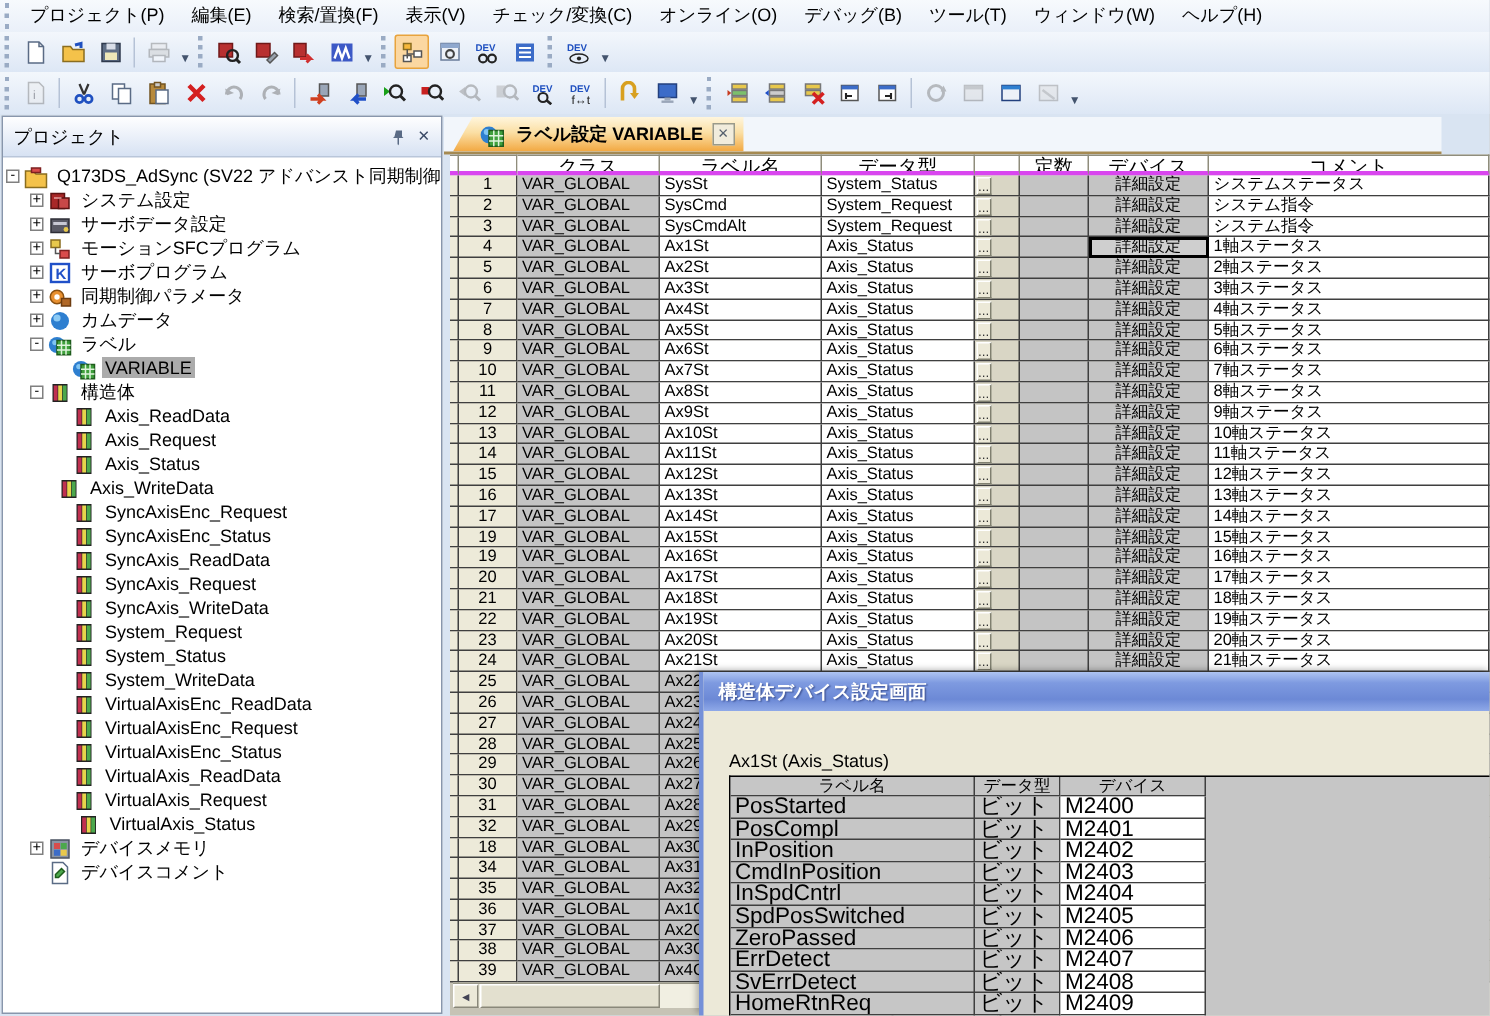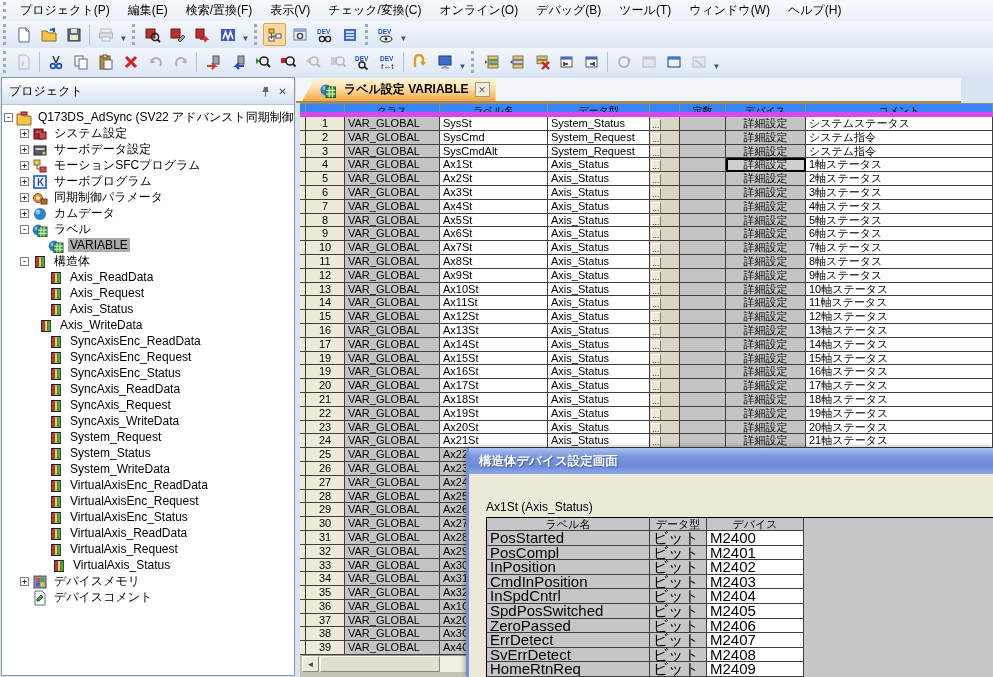--- a/index.html
+++ b/index.html
@@ -42,22 +42,22 @@
     background:#F2F6FB; border-bottom:2px solid #A58A52; }
   #tab-active { position:absolute; left:6px; bottom:0; height:23px; display:flex; align-items:center;
     padding:0 6px 0 18px; background:linear-gradient(180deg,#FFF6DD 0%,#FBDFA4 45%,#F2A841 100%);
     clip-path:polygon(13px 0,100% 0,100% 100%,0 100%); filter:drop-shadow(0 0 1px #A87B28); }
   #tab-label { font-weight:bold; font-size:12px; margin:0 6px 0 4px; }
   #tab-close { width:15px; height:15px; background:#F1ECDC; border:1px solid #9A9A8A;
     font-size:9px; color:#55606E; display:flex; align-items:center; justify-content:center; }
   
   #grid { position:absolute; left:300px; top:103px; width:693px; height:574px; background:#C6C3B5; }
   .ghead { display:flex; height:14px; }
-  .ghead .hcell { background:#3b82f6; border-right:1px solid #8F8D7C; border-bottom:5px solid #d946ef;
-    border-top:1px solid #8F8D7C; font-size:10px; text-align:center; line-height:13px; overflow:hidden; flex:none; }
+  .ghead .hcell { background:#ffffff; border-right:1px solid #8F8D7C; border-bottom:3px solid #d946ef;
+    border-top:1px solid #8F8D7C; font-size:13px; text-align:center; line-height:13px; overflow:hidden; flex:none; }
   .grow { display:flex; height:13.8px; }
   .gcell { border-right:1px solid #3F3F3F; border-bottom:1px solid #3F3F3F; font-size:11px;
     line-height:12.5px; padding:0 3px; overflow:hidden; white-space:nowrap; flex:none; background:#fff; }
   .c-ind   { width:6px;  background:#EDEAD9; padding:0; }
   .c-num   { width:39px; background:#EDEAD9; text-align:center; padding:0; }
   .c-cls   { width:95px; background:#C4C4C4; }
   .c-label { width:108px; }
   .c-label.gray { background:#C4C4C4; }
   .c-type  { width:102px; }
   .c-btn   { width:30px; background:#D9D6C5; padding:1px; }
@@ -638,32 +638,20 @@
       <div class="trow" style="padding-left: 34px;">
         <span class="texp blank"></span>
         <span class="ticon">
           <svg width="16" height="16" viewBox="0 0 16 16">
             <rect x="3" y="2" width="10" height="12" fill="#222"></rect>
             <rect x="3.8" y="3" width="2.6" height="10" fill="#C03050"></rect>
             <rect x="6.8" y="3" width="2.6" height="10" fill="#E8D44C"></rect>
             <rect x="9.8" y="3" width="2.6" height="10" fill="#4CA84C"></rect>
           </svg>
         </span>
-        <span class="tlabel">SyncAxisEnc_ReadData</span>
-      </div>
-      <div class="trow" style="padding-left: 34px;">
-        <span class="texp blank"></span>
-        <span class="ticon">
-          <svg width="16" height="16" viewBox="0 0 16 16">
-            <rect x="3" y="2" width="10" height="12" fill="#222"></rect>
-            <rect x="3.8" y="3" width="2.6" height="10" fill="#C03050"></rect>
-            <rect x="6.8" y="3" width="2.6" height="10" fill="#E8D44C"></rect>
-            <rect x="9.8" y="3" width="2.6" height="10" fill="#4CA84C"></rect>
-          </svg>
-        </span>
         <span class="tlabel">SyncAxisEnc_Request</span>
       </div>
       <div class="trow" style="padding-left: 34px;">
         <span class="texp blank"></span>
         <span class="ticon">
           <svg width="16" height="16" viewBox="0 0 16 16">
             <rect x="3" y="2" width="10" height="12" fill="#222"></rect>
             <rect x="3.8" y="3" width="2.6" height="10" fill="#C03050"></rect>
             <rect x="6.8" y="3" width="2.6" height="10" fill="#E8D44C"></rect>
             <rect x="9.8" y="3" width="2.6" height="10" fill="#4CA84C"></rect>
@@ -1215,21 +1203,21 @@
       <span class="gcell c-cls">VAR_GLOBAL</span>
       <span class="gcell c-label gray">Ax29</span>
       <span class="gcell c-type"></span>
       <span class="gcell c-btn"></span>
       <span class="gcell c-const"></span>
       <span class="gcell c-dev"></span>
       <span class="gcell c-com"></span>
     </div>
     <div class="grow">
       <span class="gcell c-ind"></span>
-      <span class="gcell c-num">33</span>
+      <span class="gcell c-num">18</span>
       <span class="gcell c-cls">VAR_GLOBAL</span>
       <span class="gcell c-label gray">Ax30</span>
       <span class="gcell c-type"></span>
       <span class="gcell c-btn"></span>
       <span class="gcell c-const"></span>
       <span class="gcell c-dev"></span>
       <span class="gcell c-com"></span>
     </div>
     <div class="grow">
       <span class="gcell c-ind"></span>

